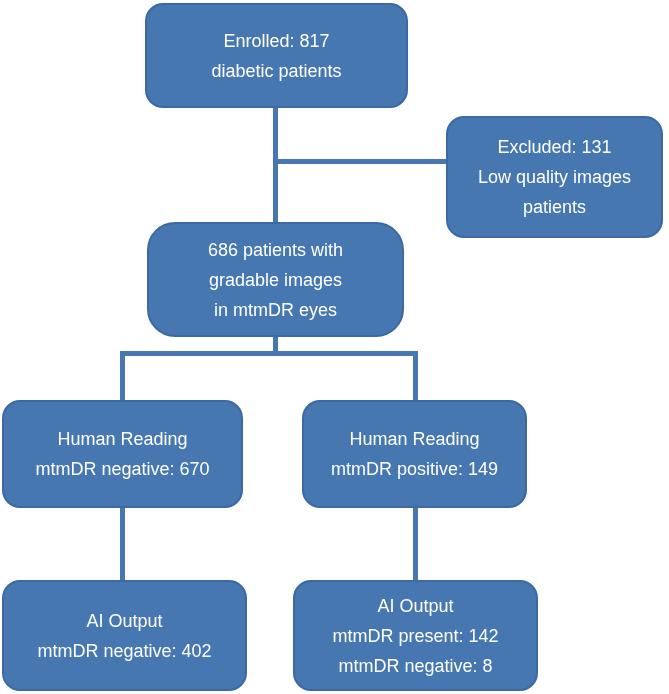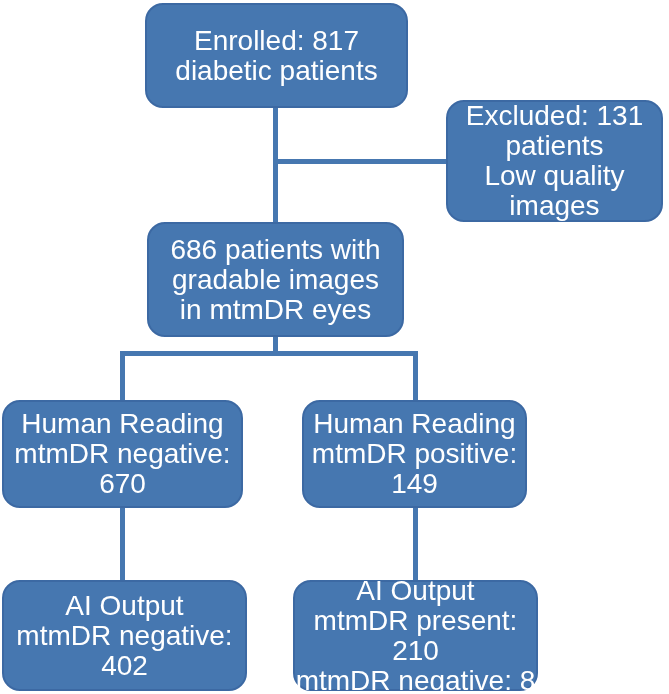--- a/index.html
+++ b/index.html
@@ -22,33 +22,33 @@
     background:var(--box-fill);
     border:2px solid var(--box-border);
     border-radius:18px;
     box-sizing:border-box;
     color:var(--text-color);
     display:flex;
     flex-direction:column;
     justify-content:center;
     align-items:center;
     text-align:center;
-    font-size:28px;
+    font-size:18px;
     line-height:30px;
     z-index:2;
   }
   .connector{
     position:absolute;
     background:var(--connector);
     z-index:1;
   }
   
   #node-enrolled   {left:145px; top:3px;   width:263px; height:105px;}
-  #node-excluded   {left:446px; top:100px; width:217px; height:122px;}
-  #node-gradable   {left:147px; top:222px; width:257px; height:115px;}
+  #node-excluded   {left:446px; top:116px; width:217px; height:122px;}
+  #node-gradable   {left:147px; top:222px; width:257px; height:115px;border-radius:28px;}
   #node-hr-neg     {left:2px;   top:400px; width:241px; height:108px;}
   #node-hr-pos     {left:302px; top:400px; width:225px; height:108px;}
   #node-ai-left    {left:2px;   top:580px; width:245px; height:111px;}
   #node-ai-right   {left:293px; top:580px; width:245px; height:111px;}
   
   #conn-v1 {left:273px; top:105px; width:5px;   height:122px;}
   #conn-h1 {left:275px; top:159px; width:174px; height:5px;}
   #conn-v2 {left:273px; top:334px; width:5px;   height:22px;}
   #conn-h2 {left:120px; top:351px; width:298px; height:5px;}
   #conn-v3 {left:120px; top:351px; width:5px;   height:52px;}
@@ -70,22 +70,22 @@
   <div class="connector" id="conn-v5"></div>
   <div class="connector" id="conn-v6"></div>
 
   <div class="node" id="node-enrolled">
     <div>Enrolled: 817</div>
     <div>diabetic patients</div>
   </div>
 
   <div class="node" id="node-excluded">
     <div>Excluded: 131</div>
+    <div>Low quality images</div>
     <div>patients</div>
-    <div>Low quality images</div>
   </div>
 
   <div class="node" id="node-gradable">
     <div>686 patients with</div>
     <div>gradable images</div>
     <div>in mtmDR eyes</div>
   </div>
 
   <div class="node" id="node-hr-neg">
     <div>Human Reading</div>
@@ -97,17 +97,17 @@
     <div>mtmDR positive: 149</div>
   </div>
 
   <div class="node" id="node-ai-left">
     <div>AI Output</div>
     <div>mtmDR negative: 402</div>
   </div>
 
   <div class="node" id="node-ai-right">
     <div>AI Output</div>
-    <div>mtmDR present: 210</div>
+    <div>mtmDR present: 142</div>
     <div>mtmDR negative: 8</div>
   </div>
 
 </div>
 
 </body></html>

